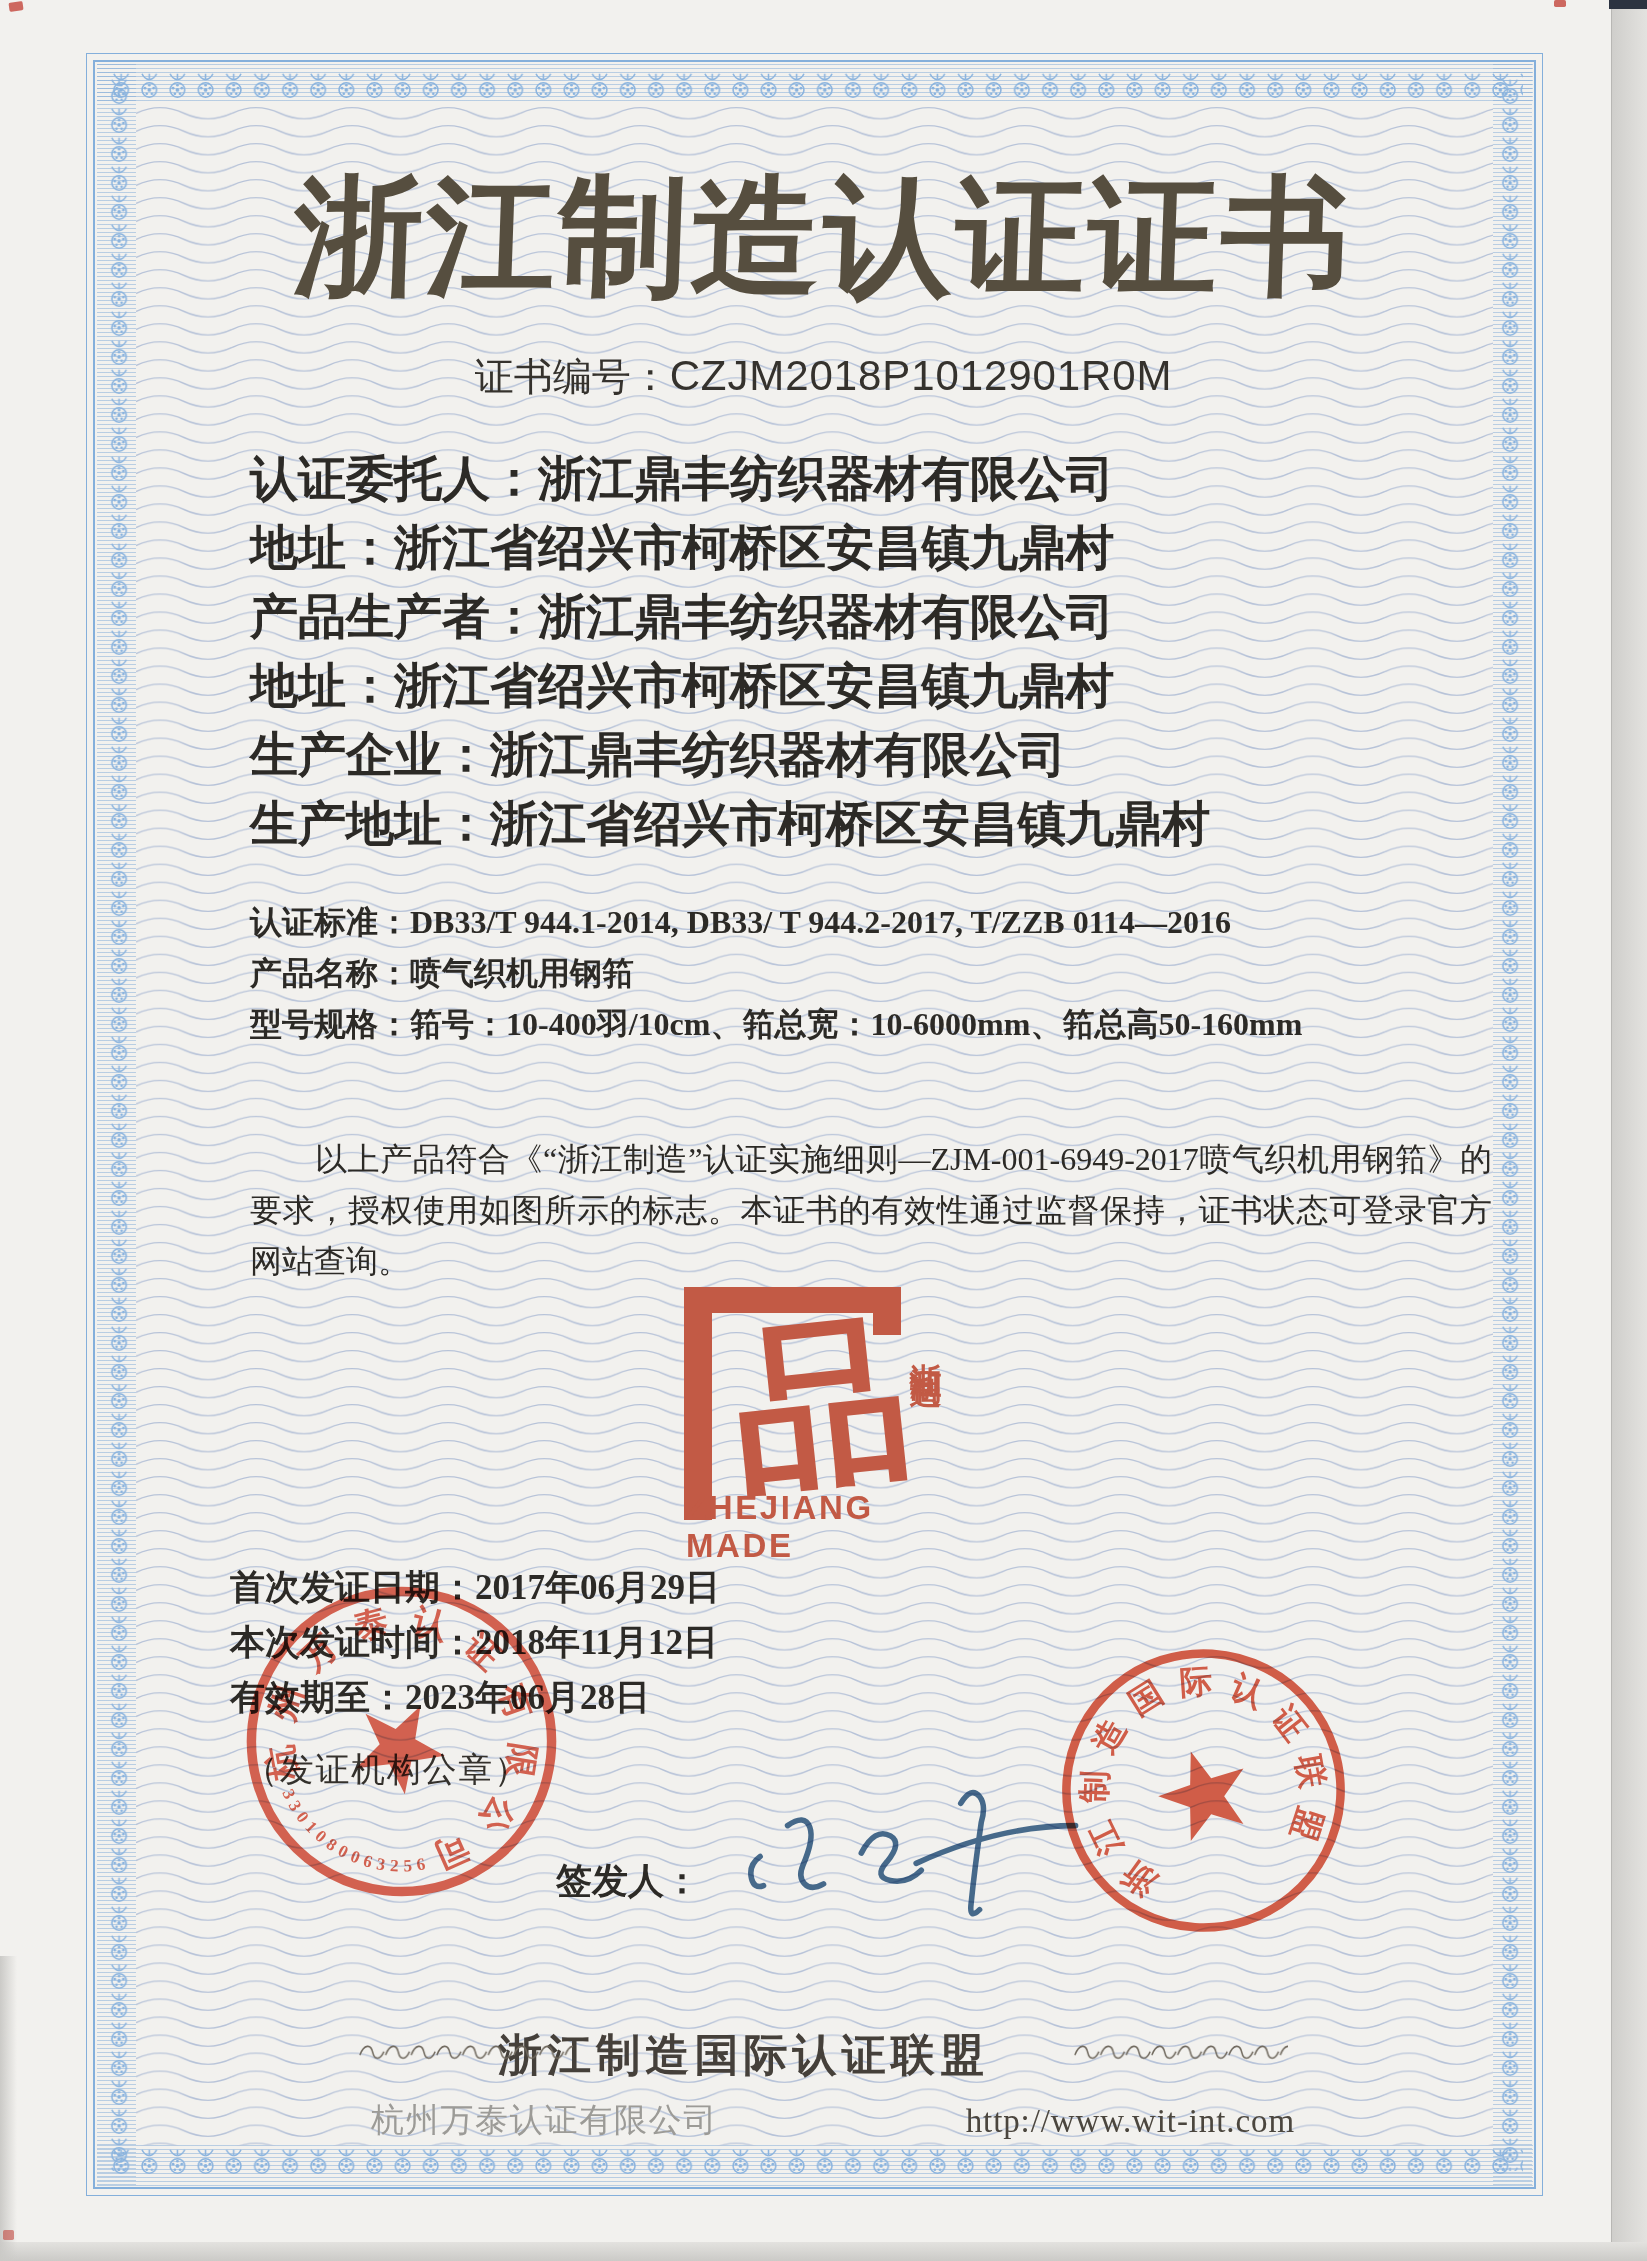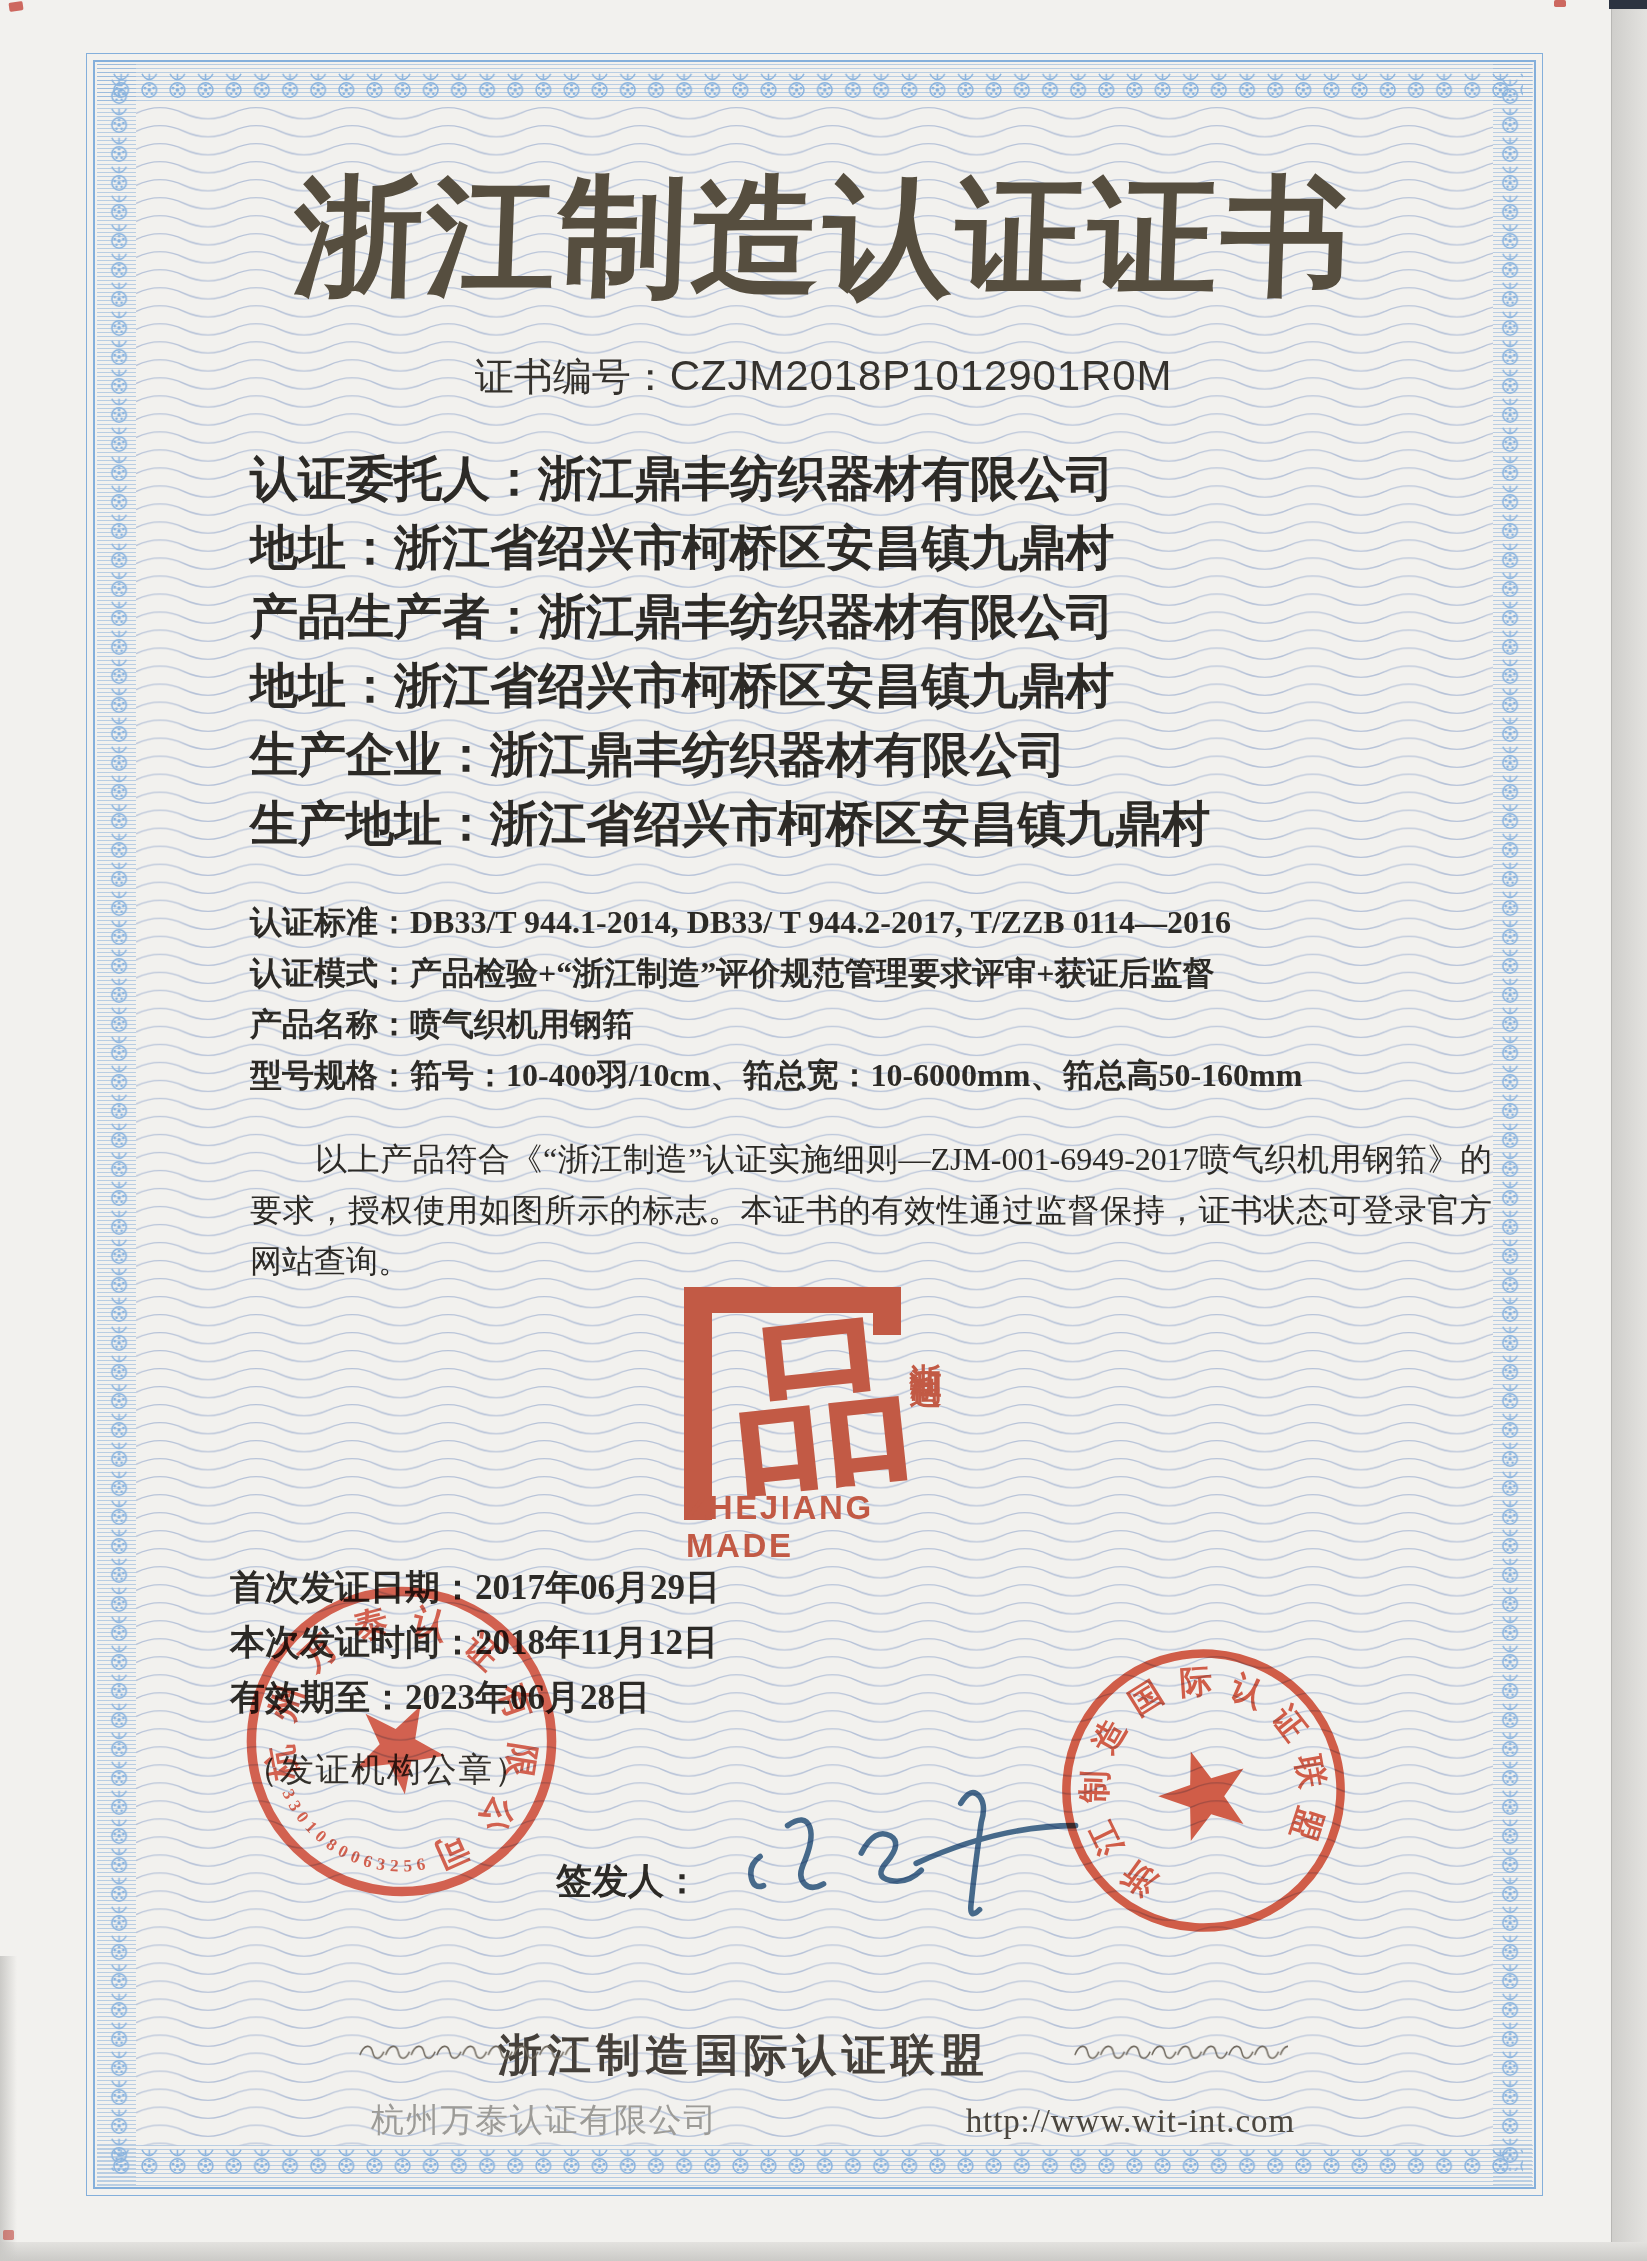--- a/index.html
+++ b/index.html
@@ -119,21 +119,20 @@
     <div class="row"><span>认证委托人：</span><span>浙江鼎丰纺织器材有限公司</span></div>
     <div class="row"><span>地址：</span><span>浙江省绍兴市柯桥区安昌镇九鼎村</span></div>
     <div class="row"><span>产品生产者：</span><span>浙江鼎丰纺织器材有限公司</span></div>
     <div class="row"><span>地址：</span><span>浙江省绍兴市柯桥区安昌镇九鼎村</span></div>
     <div class="row"><span>生产企业：</span><span>浙江鼎丰纺织器材有限公司</span></div>
     <div class="row"><span>生产地址：</span><span>浙江省绍兴市柯桥区安昌镇九鼎村</span></div>
   </div>
 
   <div class="abs specs">
     <div class="row"><span>认证标准：</span><span>DB33/T 944.1-2014, DB33/ T 944.2-2017, T/ZZB 0114—2016</span></div>
-    <div class="row"><span>认证模式：</span><span>产品检验+“浙江制造”评价规范管理要求评审+获证后监督</span></div>
     <div class="row"><span>产品名称：</span><span>喷气织机用钢筘</span></div>
     <div class="row"><span>型号规格：</span><span>筘号：10-400羽/10cm、筘总宽：10-6000mm、筘总高50-160mm</span></div>
   </div>
 
   <div class="abs statement">以上产品符合《“浙江制造”认证实施细则—ZJM-001-6949-2017喷气织机用钢筘》的要求，授权使用如图所示的标志。本证书的有效性通过监督保持，证书状态可登录官方网站查询。</div>
 
   <div class="abs logo-bar" style="left:684px;top:1287px;width:27.5px;height:233px"></div>
   <div class="abs logo-bar" style="left:684px;top:1287px;width:217px;height:26px"></div>
   <div class="abs logo-bar" style="left:873px;top:1287px;width:27.5px;height:48px"></div>
   <div class="abs logo-glyph">品</div>

